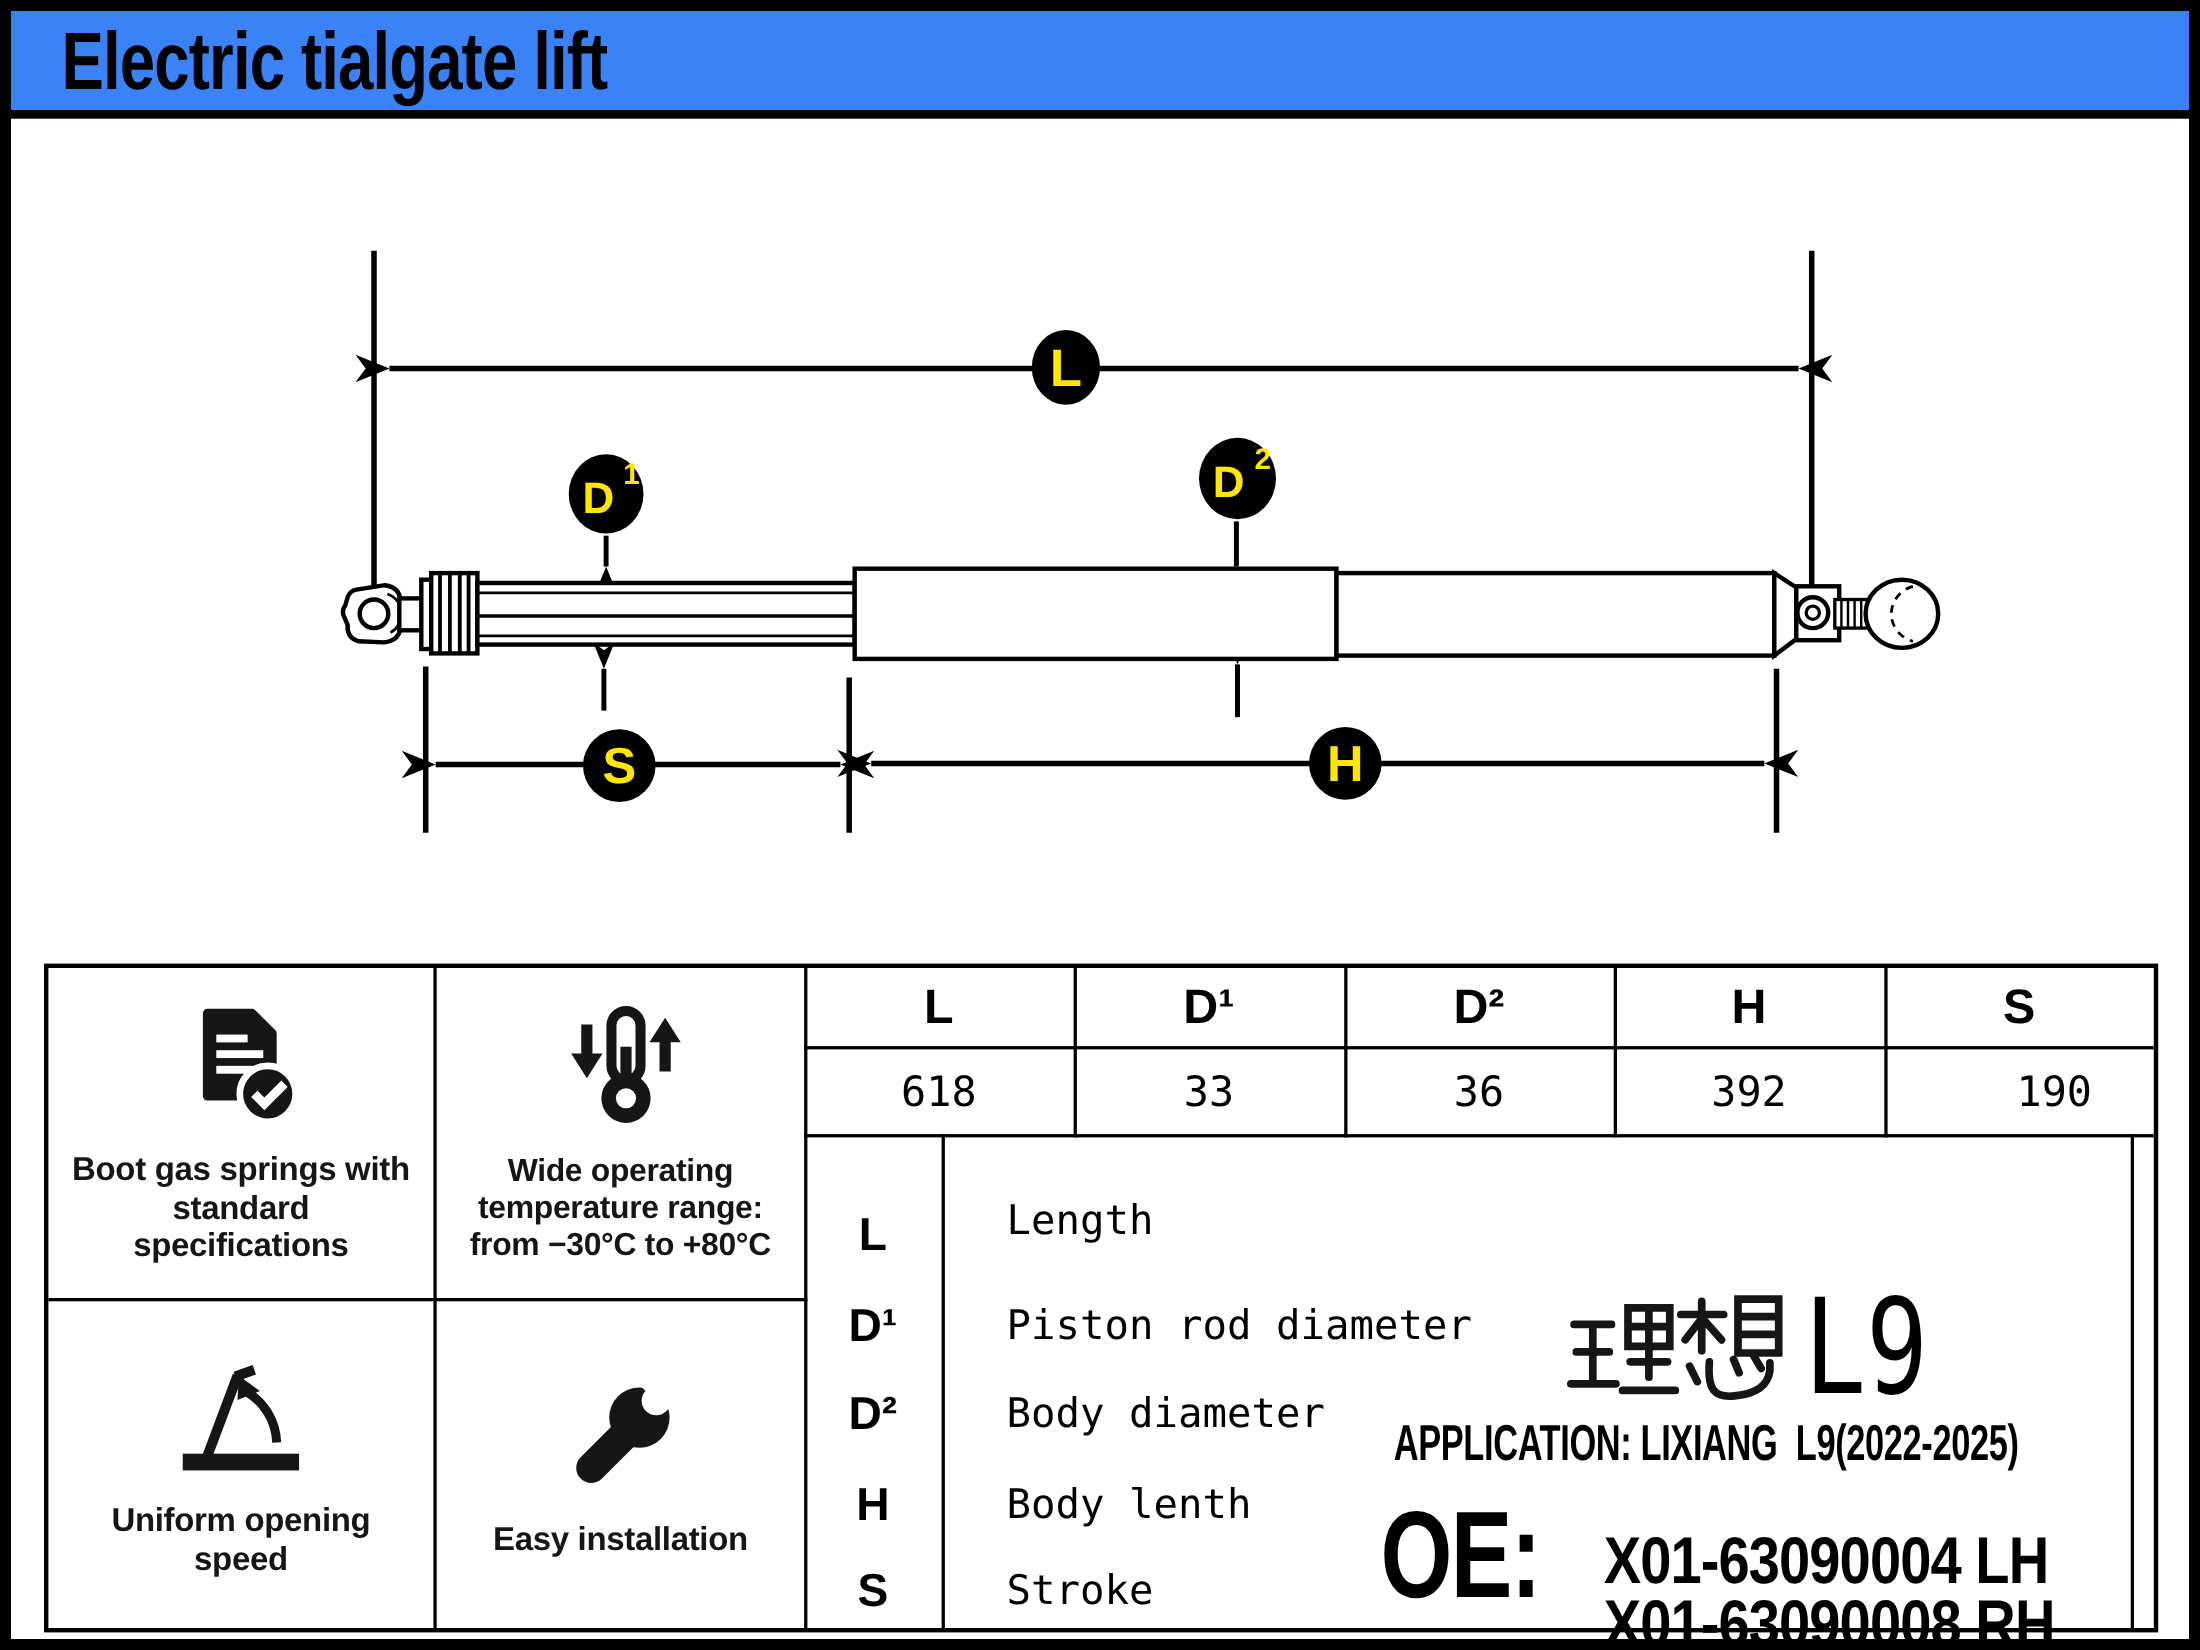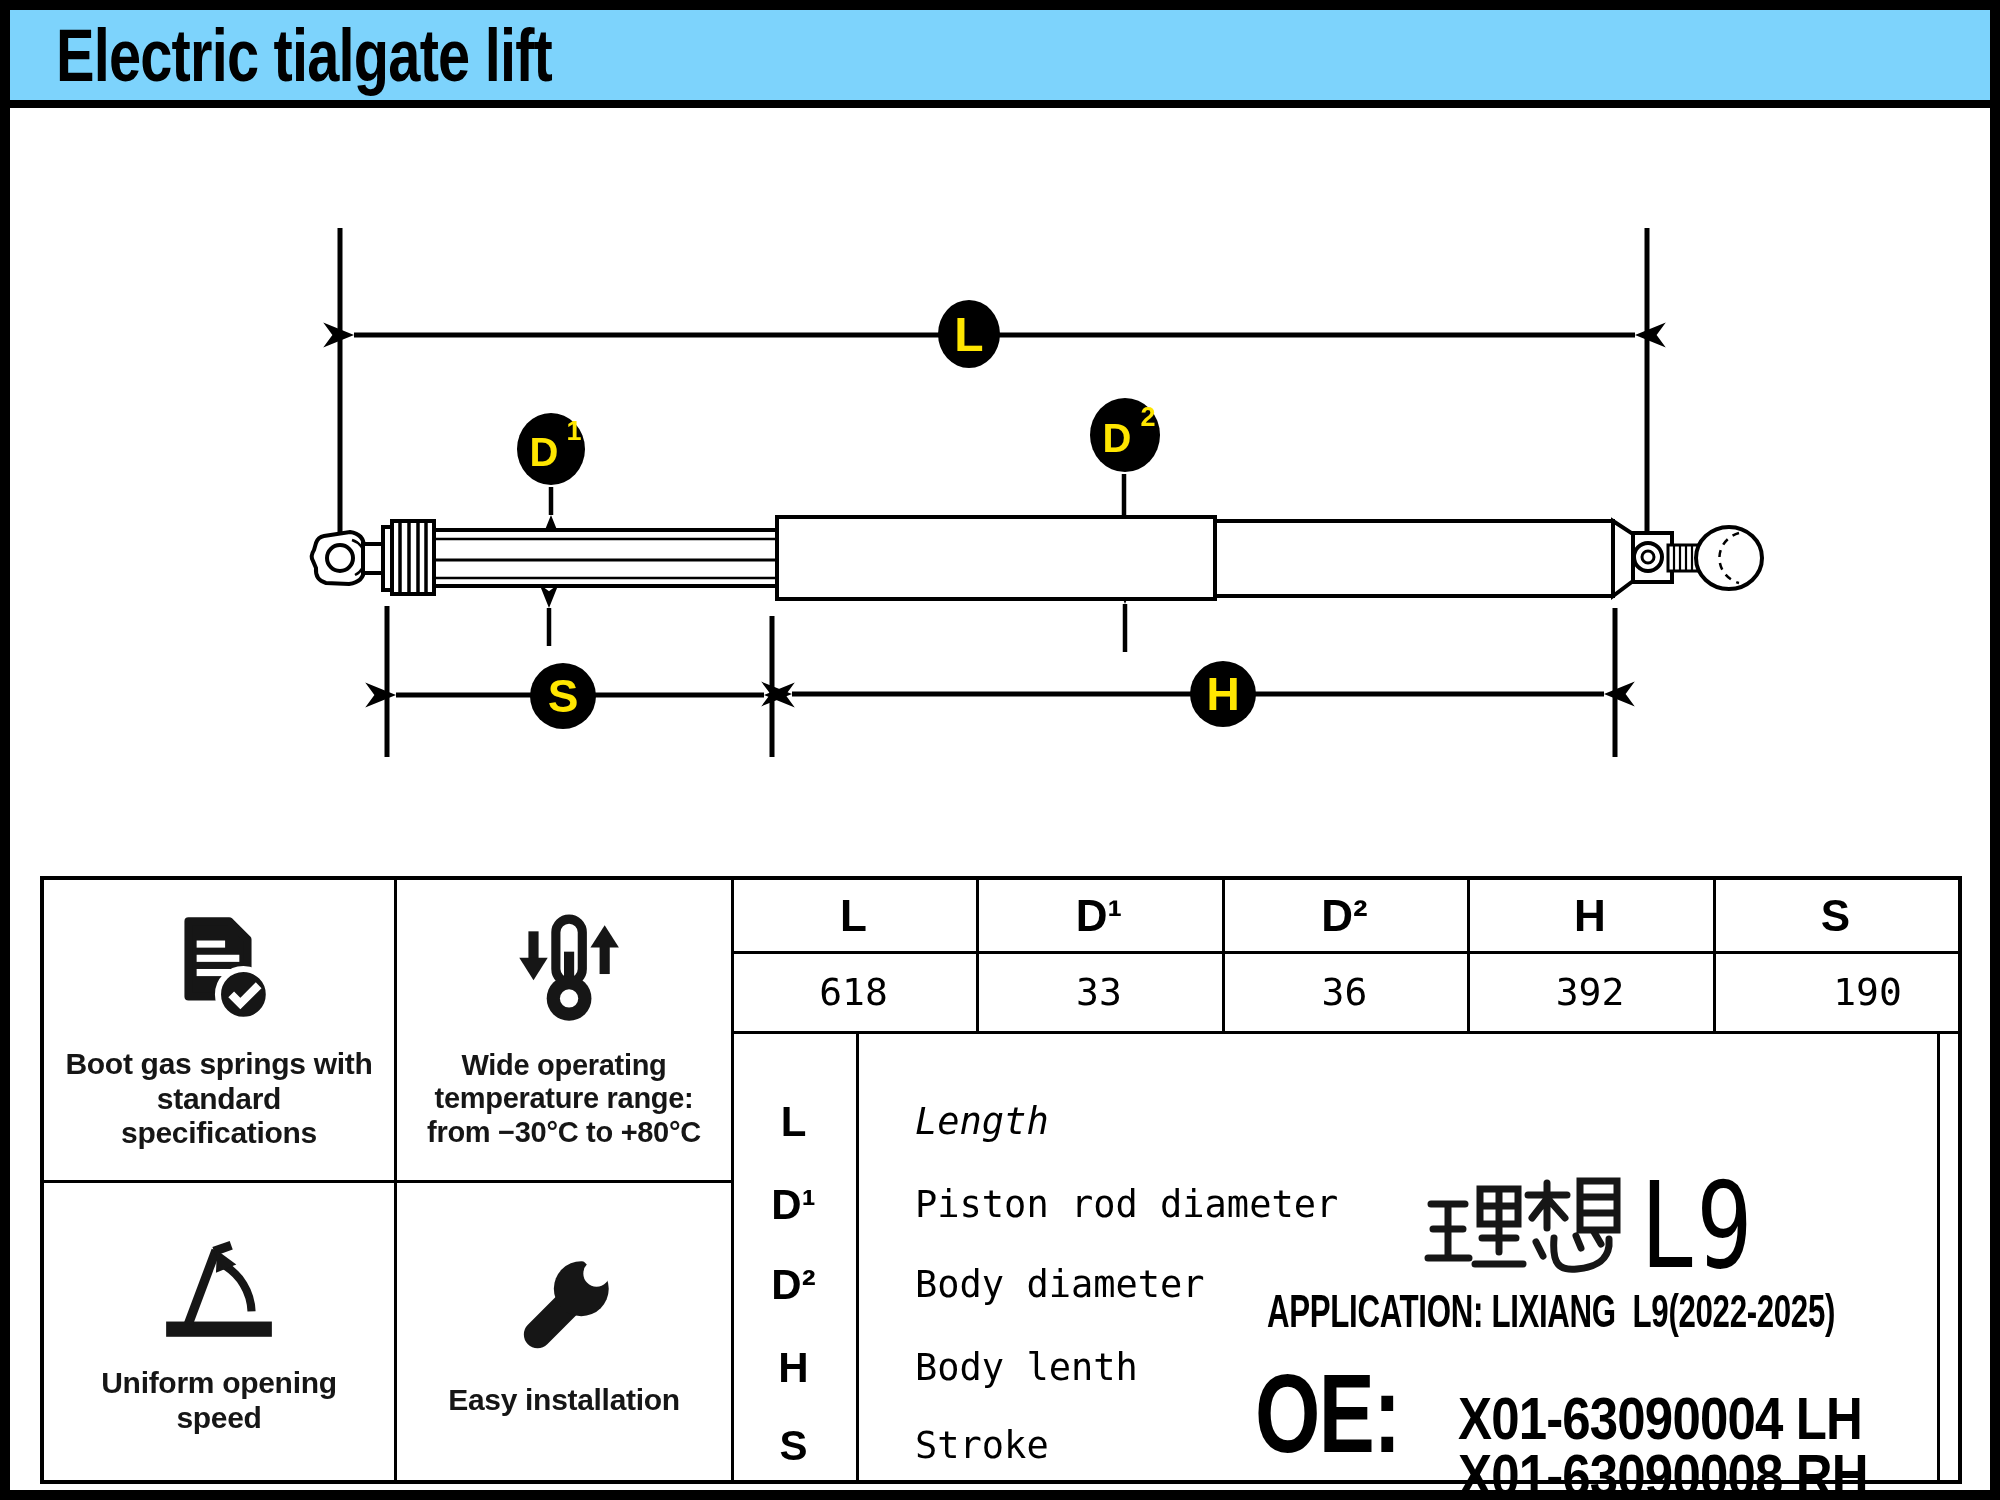--- a/index.html
+++ b/index.html
@@ -1,19 +1,19 @@
 <!DOCTYPE html>
 <html><head>
 <meta charset="utf-8">
 <style>
   html,body{margin:0;padding:0;background:#fff;}
   .page{position:relative;width:1980px;height:1480px;border:10px solid #000;background:#fff;
         font-family:"Liberation Sans",sans-serif;color:#000;overflow:hidden;}
   
-  .header{position:relative;height:90px;background:#7dd3fc;border-bottom:8px solid #000;
+  .header{position:relative;height:90px;background:#3b82f6;border-bottom:8px solid #000;
           display:flex;align-items:center;}
   .title{font-size:74px;font-weight:700;letter-spacing:-1px;margin-left:46px;
          transform:scaleX(0.78);transform-origin:left center;white-space:pre;}
   
   .content{position:relative;height:1382px;background:#fff;}
   .diagram{position:absolute;left:0;top:0;}
   
   .panel{position:absolute;left:30px;top:768px;width:1914px;height:600px;border:4px solid #000;}
   .vl,.hl{position:absolute;background:#000;}
   .vl{width:3px;} .hl{height:3px;}
@@ -210,21 +210,21 @@
       <div class="shead" style="left:1423px;width:246px;">H</div>
       <div class="shead" style="left:1669px;width:245px;">S</div>
 
       <div class="sval" style="left:687px;width:245px;">618</div>
       <div class="sval" style="left:932px;width:246px;">33</div>
       <div class="sval" style="left:1178px;width:245px;">36</div>
       <div class="sval" style="left:1423px;width:246px;">392</div>
       <div class="sval" style="left:1669px;width:245px;padding-left:32px;">190</div>
 
       <div class="lsym" style="left:687px;top:214px;">L</div>
-      <div class="ldesc" style="left:871px;top:214px;font-style:italic;">Length</div>
+      <div class="ldesc" style="left:871px;top:202px;">Length</div>
       <div class="lsym" style="left:687px;top:297px;">D¹</div>
       <div class="ldesc" style="left:871px;top:297px;">Piston rod diameter</div>
       <div class="lsym" style="left:687px;top:377px;">D²</div>
       <div class="ldesc" style="left:871px;top:377px;">Body diameter</div>
       <div class="lsym" style="left:687px;top:460px;">H</div>
       <div class="ldesc" style="left:871px;top:460px;">Body lenth</div>
       <div class="lsym" style="left:687px;top:538px;">S</div>
       <div class="ldesc" style="left:871px;top:538px;">Stroke</div>
 
       <div class="model-row">

